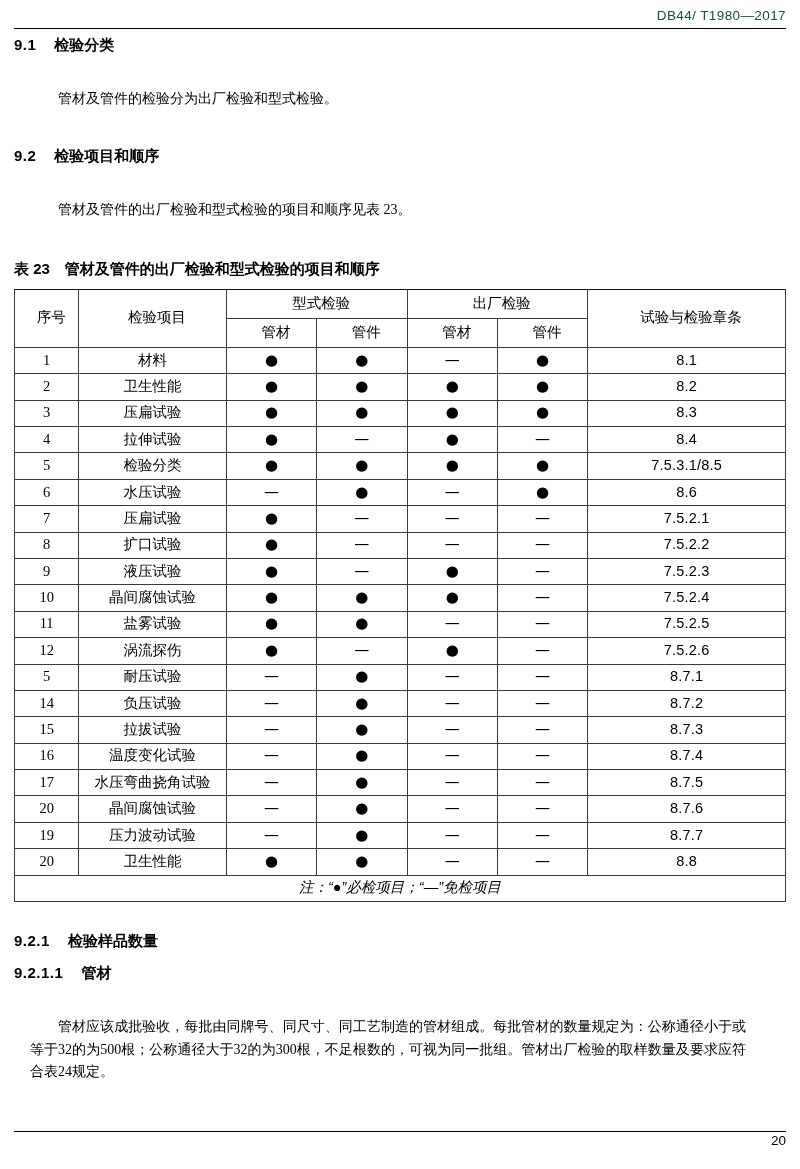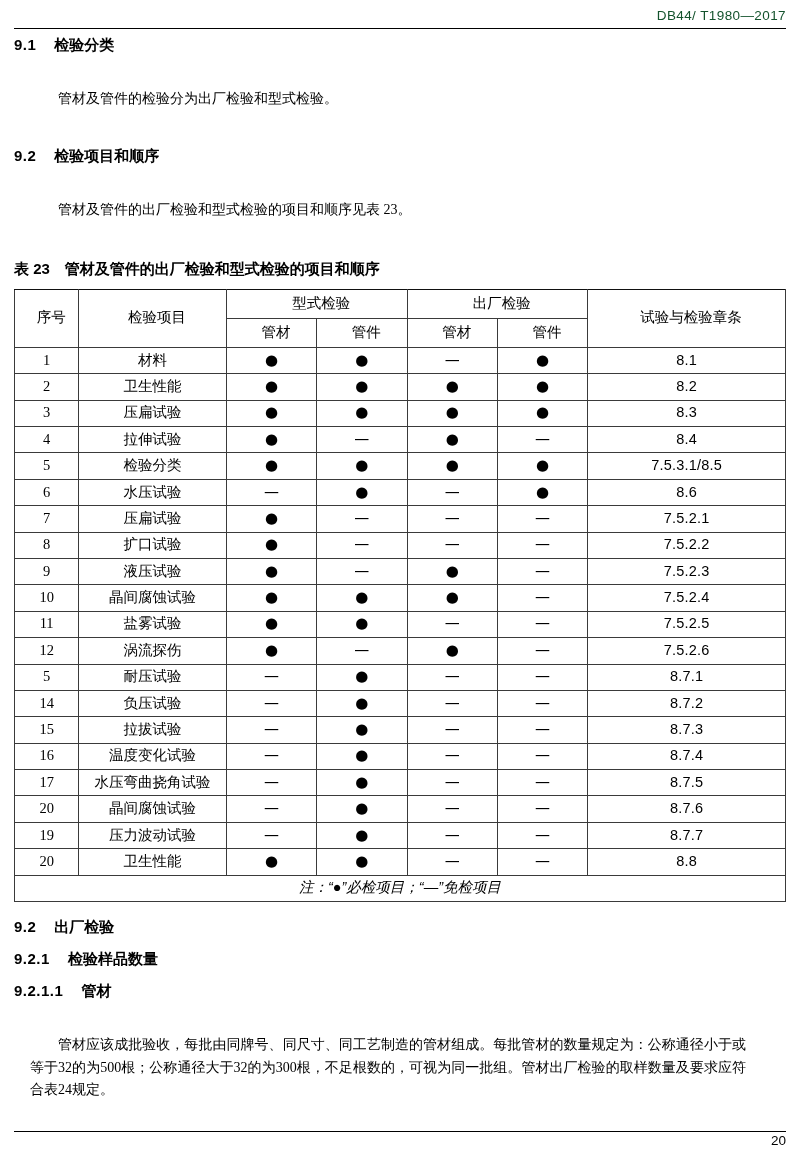--- a/index.html
+++ b/index.html
@@ -418,21 +418,20 @@
         </tbody>
       <tfoot>
         <tr>
           <td class="note-cell" colspan="7">注：“●”必检项目；“—”免检项目</td>
         </tr>
       </tfoot>
     </table>
 
     <div class="sp-16"></div>
 
-    <h2 class="clause"><span class="clause-num">9.2</span><span class="clause-gap"></span><span>出厂检验</span></h2>
 
     <div class="sp-14"></div>
 
     <h2 class="clause"><span class="clause-num">9.2.1</span><span class="clause-gap"></span><span>检验样品数量</span></h2>
 
     <div class="sp-14"></div>
 
     <h2 class="clause"><span class="clause-num">9.2.1.1</span><span class="clause-gap"></span><span>管材</span></h2>
 
     <div class="sp-18"></div>

